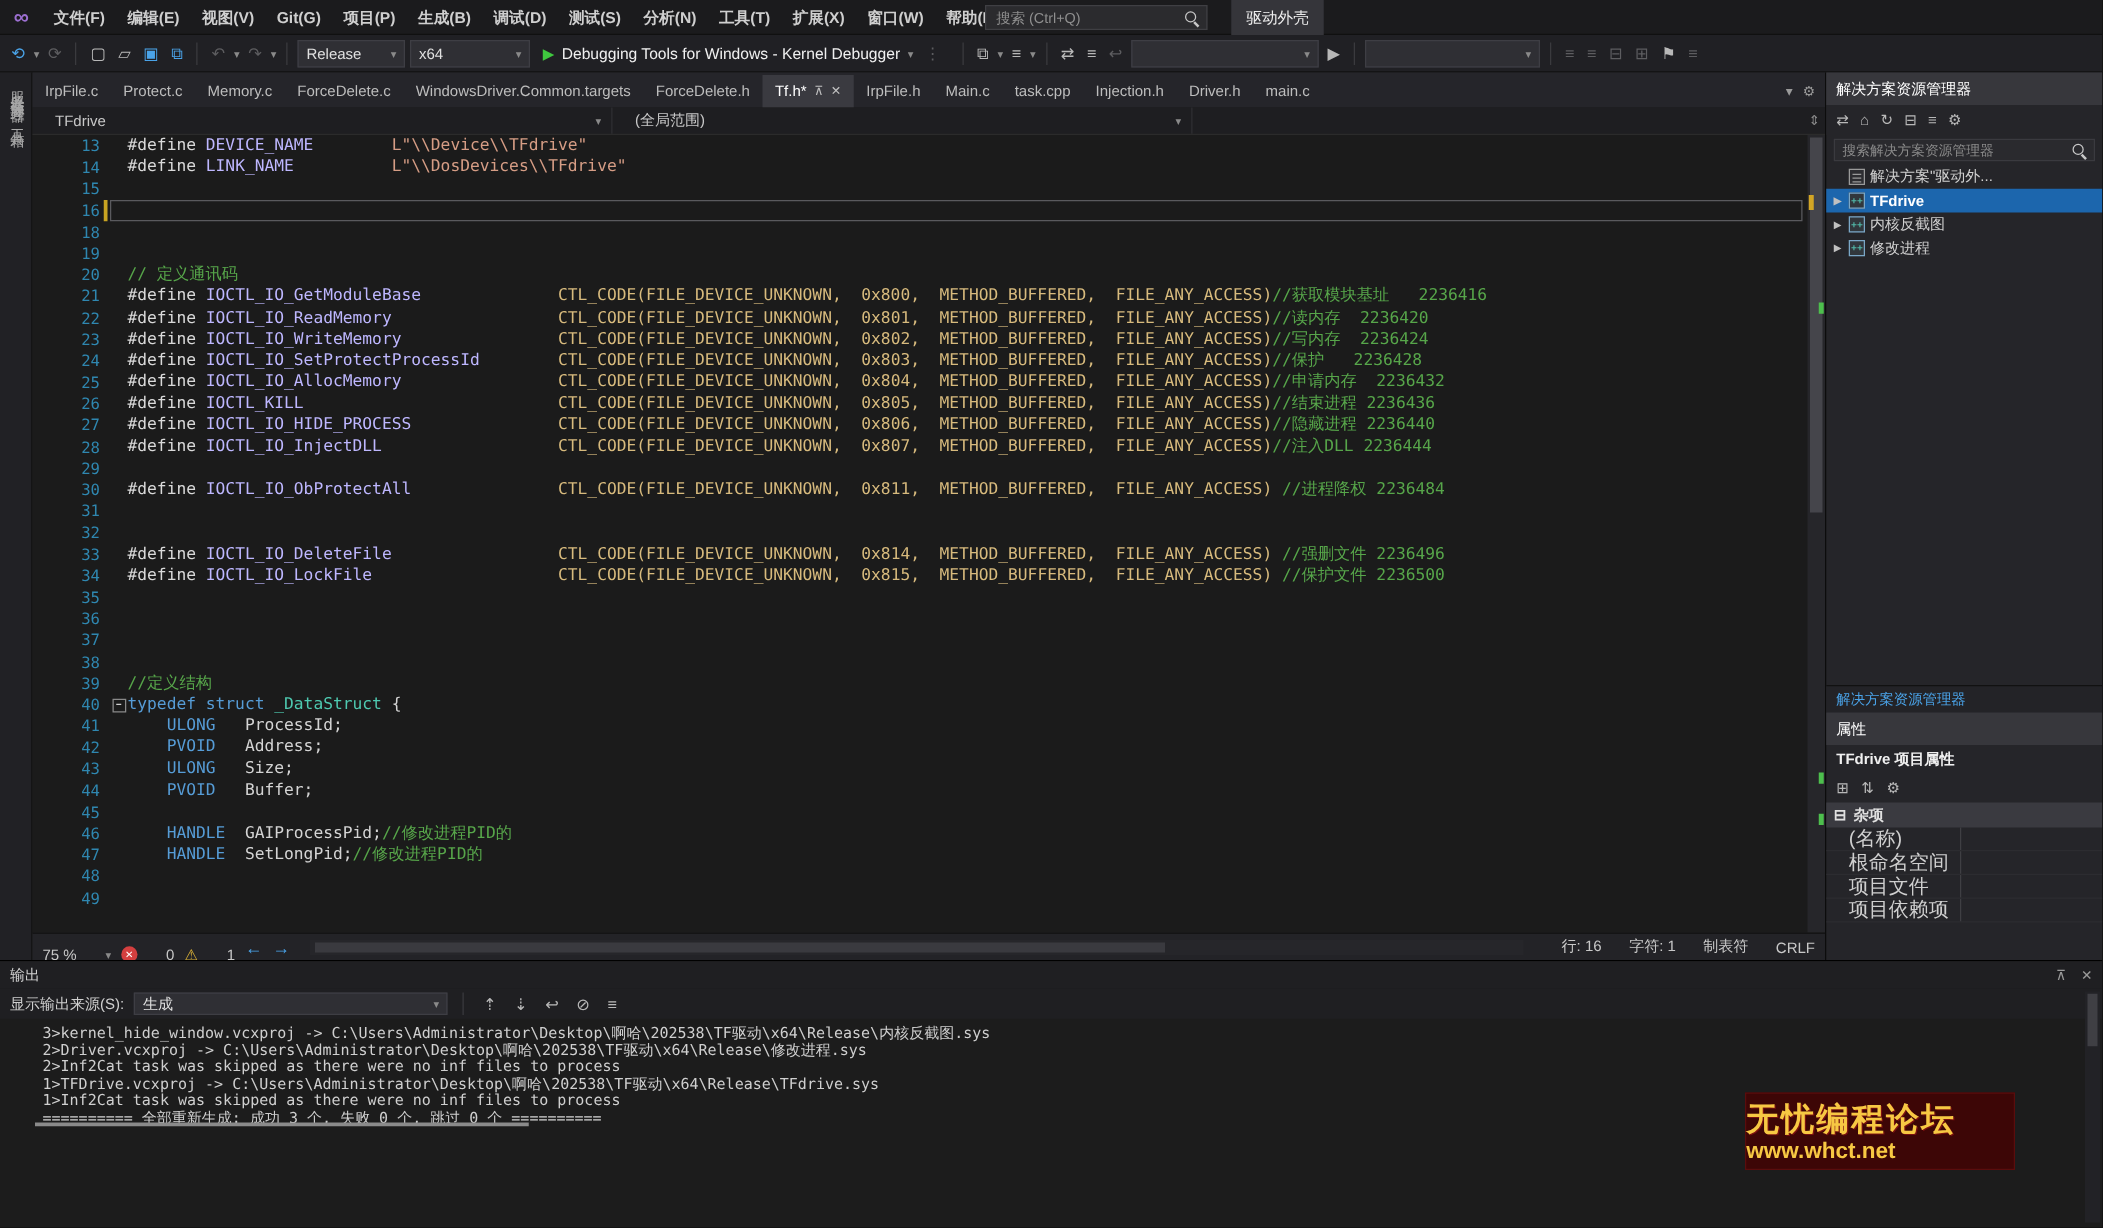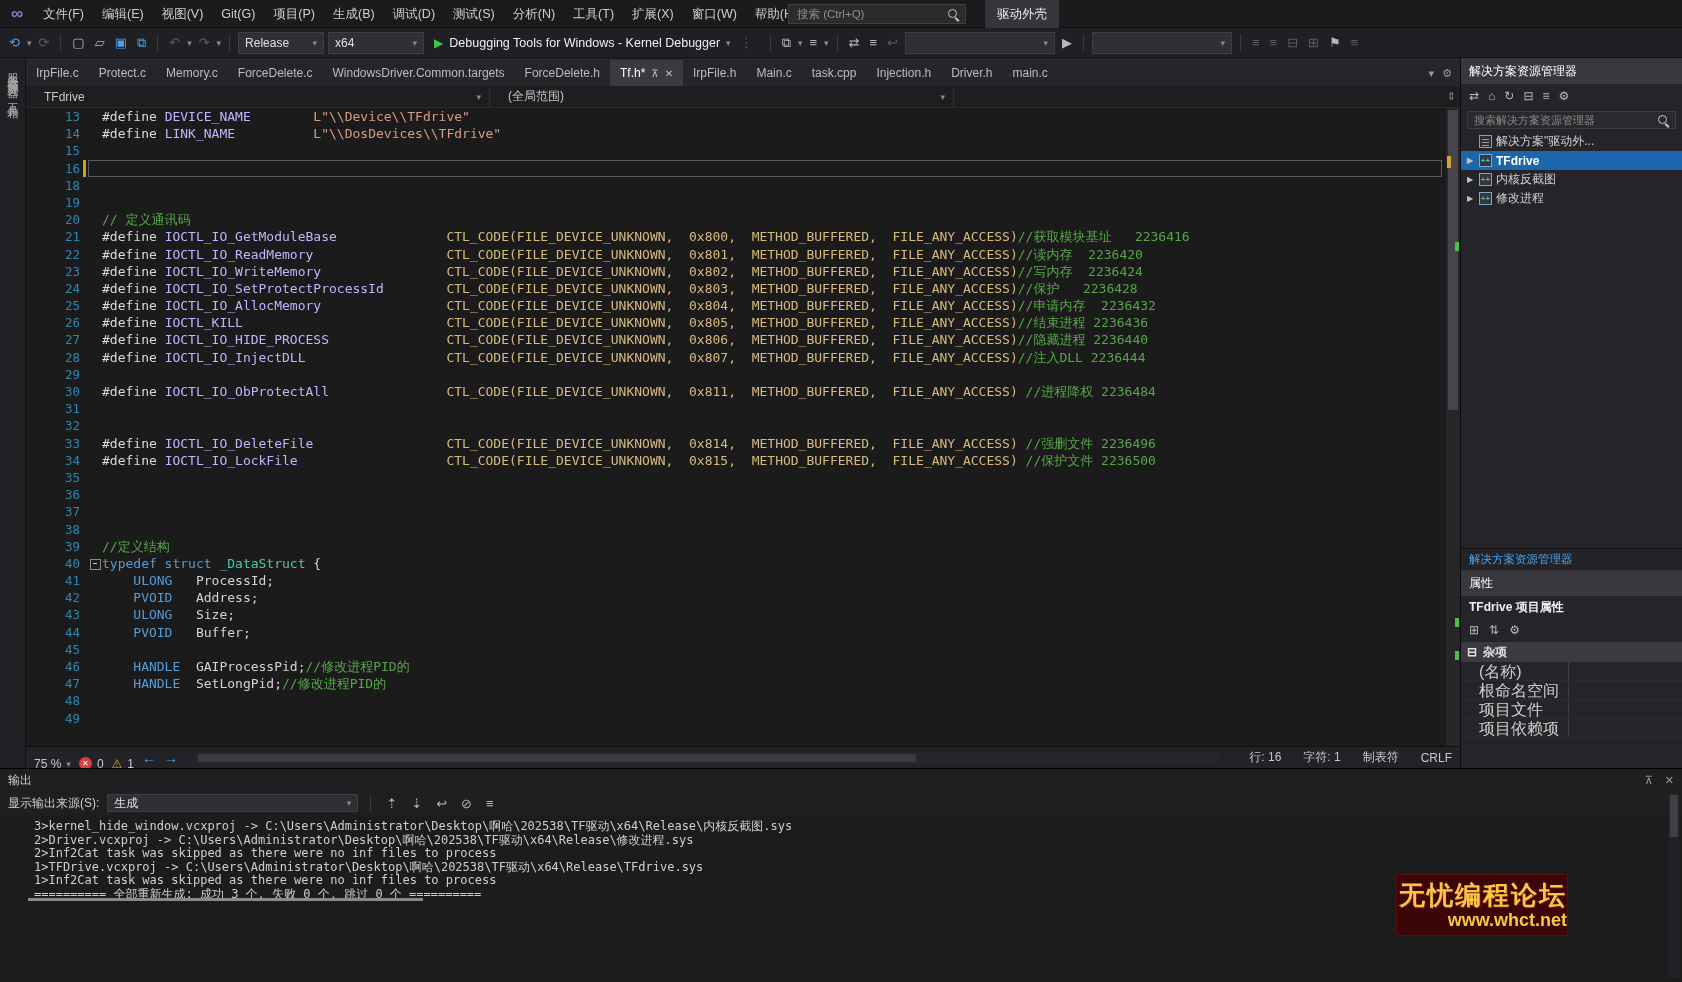--- a/index.html
+++ b/index.html
@@ -3,21 +3,21 @@
 <meta charset="utf-8">
 <style>
   * { margin:0; padding:0; box-sizing:border-box; }
   html,body { background:#111; }
   body { font-family:"Liberation Sans", sans-serif; }
   .root { position:relative; width:1682px; height:982px; background:#1a1a1a; overflow:hidden; color:#ccc; }
 
   
   .menubar { position:absolute; left:0; top:0; width:1682px; height:28px; background:#1b1b1d; display:flex; align-items:center; border-bottom:1px solid #101010; }
   .vslogo { width:34px; text-align:center; color:#9c6fd0; font-size:17px; font-weight:bold; }
-  .menu-items { display:flex; height:25px; align-items:center; }
+  .menu-items { display:flex; height:25px; align-items:center;font-weight:bold; }
   .menu-item { padding:0 9px; font-size:12.5px; color:#cfcfcf; line-height:28px; cursor:default; }
   .qsearch { position:absolute; left:788px; top:4px; width:178px; height:20px; background:#2b2b2e; border:1px solid #3f3f43; display:flex; align-items:center; }
   .qsearch .ph { flex:1; padding-left:8px; font-size:11.5px; color:#8f8f8f; }
   .mag { position:relative; width:13px; height:13px; margin-right:5px; }
   .mag::before { content:""; position:absolute; left:1px; top:1px; width:7px; height:7px; border:1.5px solid #c8c8c8; border-radius:50%; }
   .mag::after { content:""; position:absolute; left:9px; top:9px; width:5px; height:1.5px; background:#c8c8c8; transform:rotate(45deg); transform-origin:0 0; }
   .ext-item { position:absolute; left:985px; top:0; height:28px; padding:0 12px; background:#35353a; color:#ededed; font-size:12.5px; line-height:28px; }
 
   
   .toolbar { position:absolute; left:0; top:28px; width:1682px; height:30px; background:#202024; display:flex; align-items:center; border-bottom:1px solid #101010; gap:4px; padding:0 6px; }
@@ -69,21 +69,21 @@
   .tk-str { color:#d69d85; } .tk-cmt { color:#57a64a; } .tk-kw { color:#569cd6; }
   .tk-type { color:#4ec9b0; } .tk-id { color:#d4d4d4; }
   .vscroll { position:absolute; right:0; top:0; bottom:0; width:14px; background:#26262a; }
   .vthumb { position:absolute; left:2px; right:2px; top:2px; height:300px; background:#45454b; }
   .mark { position:absolute; }
   .mark.y { left:1px; width:4px; height:12px; background:#d3a625; }
   .mark.g { right:1px; width:4px; height:9px; background:#4dbf4d; }
 
   
   .estatus { height:22px; background:#232327; display:flex; align-items:center; font-size:12px; color:#c8c8c8; padding:0 8px; gap:8px; border-top:1px solid #101010; }
-  .zoom { display:flex; gap:5px; align-items:center;margin-top:12px; }
+  .zoom { display:flex; gap:23px; align-items:center;margin-top:12px; }
   .errdot { width:13px; height:13px; border-radius:50%; background:#d43f3f; color:#fff; font-size:8px; line-height:13px; text-align:center; }
   .warnico { color:#d9b036; font-size:12px; }
   .navarrow { color:#4aa3e8; font-size:14px; font-weight:bold; }
   .hstrack { flex:1; height:12px; background:#26262a; position:relative; margin:0 8px; }
   .hsthumb { position:absolute; left:4px; top:2px; height:8px; width:70%; background:#3a3a3f; }
   .estatus .r { margin-left:14px; }
 
   
   .pcaption { height:26px; background:#37373c; color:#fff; font-size:12px; display:flex; align-items:center; padding-left:8px; }
   .ptoolbar { height:24px; display:flex; align-items:center; gap:9px; padding-left:8px; color:#b8b8b8; font-size:12px; background:#252529; }
@@ -112,21 +112,21 @@
   .ohead .oicons { margin-left:auto; display:flex; gap:12px; color:#9a9a9a; font-size:11px; }
   .octrl { height:24px; display:flex; align-items:center; gap:8px; padding-left:8px; font-size:12px; color:#cfcfcf; background:#1f1f22; }
   .octrl .combo { width:251px; height:18px; }
   .oline { font-family:"DejaVu Sans Mono", monospace; font-size:12px; line-height:13.5px; color:#cfcfcf; white-space:pre; padding-left:34px; }
   .otext { padding-top:5px; }
   .ohscroll { position:absolute; left:28px; top:129px; width:395px; height:3px; background:#8a8a8a; }
   .ovscroll { position:absolute; right:2px; top:24px; bottom:4px; width:12px; background:#222226; }
   .ovthumb { position:absolute; left:2px; right:2px; top:2px; height:42px; background:#3f3f44; }
 
   
-  .watermark { position:absolute; left:1396px; top:874px; width:172px; height:62px; background:#3d0606; border:1px solid #5a0d0d; display:flex; flex-direction:column; align-items:flex-end; justify-content:center; }
+  .watermark { position:absolute; left:1396px; top:874px; width:216px; height:62px; background:#3d0606; border:1px solid #5a0d0d; display:flex; flex-direction:column; align-items:flex-start; justify-content:center; }
   .wm1 { font-family:"Liberation Serif", serif; font-size:26px; font-weight:bold; color:#f7c843; letter-spacing:2px; line-height:30px; text-shadow:1px 1px 0 #7a1010; }
   .wm2 { font-size:18px; font-weight:bold; color:#f7c843; line-height:18px; }
 </style>
 </head>
 <body>
 
 <div class="root">
 
   <div class="menubar">
     <div class="vslogo">∞</div>

